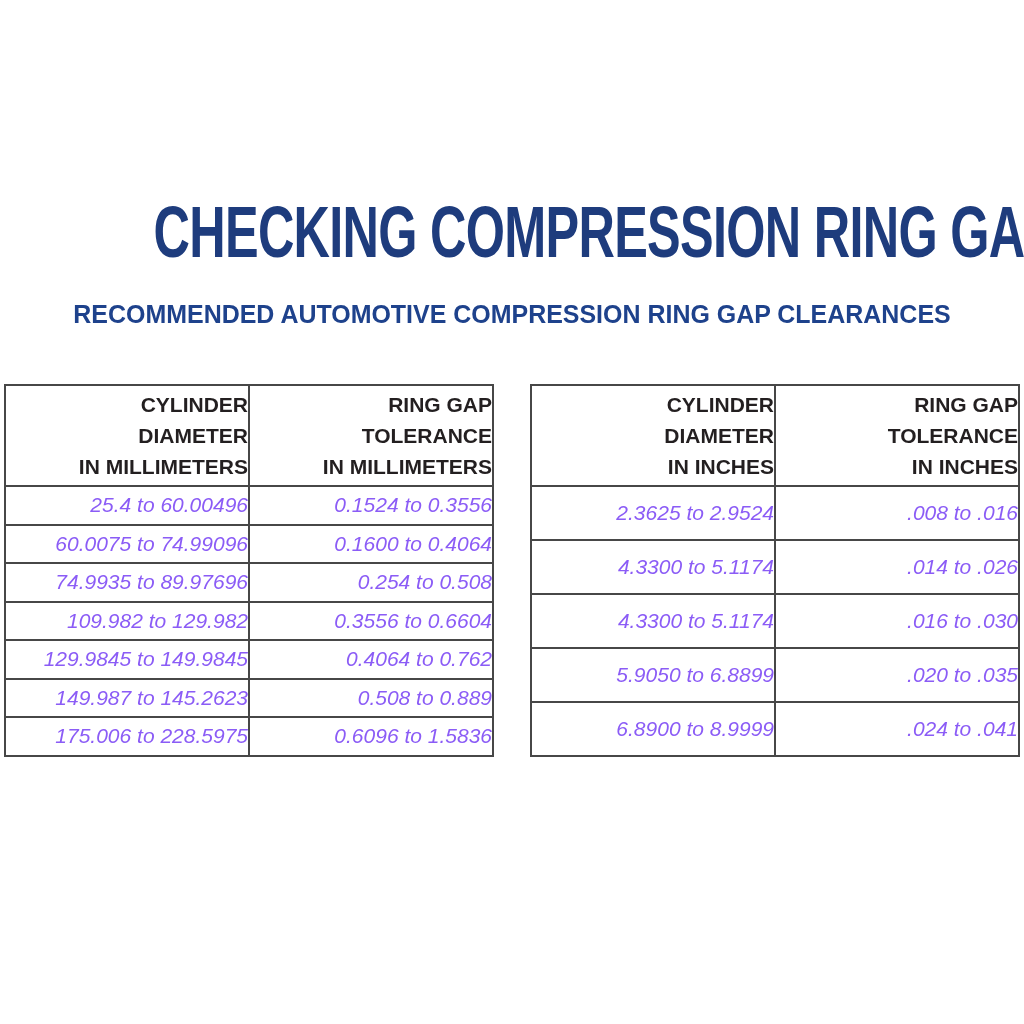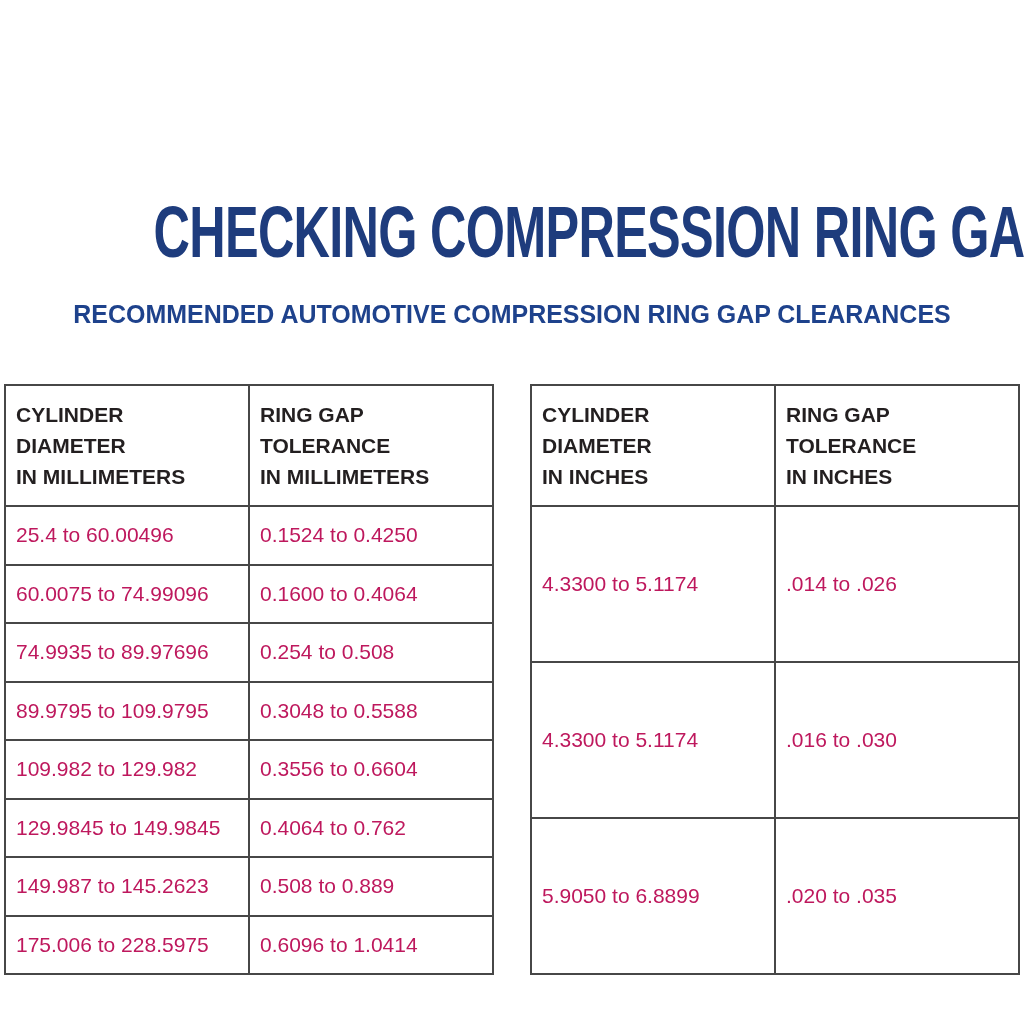--- a/index.html
+++ b/index.html
@@ -57,37 +57,38 @@
   }
   table.gap-table {
     border-collapse: collapse;
     width: 490px;
     table-layout: fixed;
     background: #ffffff;
   }
   table.gap-table th,
   table.gap-table td {
     border: 2px solid #474747;
-    text-align: left;
+    text-align: right;
     vertical-align: middle;
-    padding: 10px;
+    padding: 0;
   }
   table.gap-table th {
     height: 99px;
     font-size: 21px;
     font-weight: bold;
     line-height: 31px;
     white-space: pre-line;
     color: #231f20;
   }
   table.gap-table td {
     height: 36.5px;
     font-size: 21px;
     font-weight: normal;
-    color: #be185d;
+    color: #8b5cf6;
+    font-style: italic;
   }
 </style>
 </head>
 <body>
 
 <div class="page">
 
   <h1 class="title">CHECKING COMPRESSION RING GAPS</h1>
 
   <h2 class="subtitle">RECOMMENDED AUTOMOTIVE COMPRESSION RING GAP CLEARANCES</h2>
@@ -101,74 +102,78 @@
 DIAMETER
 IN MILLIMETERS</th>
           <th>RING GAP
 TOLERANCE
 IN MILLIMETERS</th>
         </tr>
       </thead>
       <tbody>
         <tr>
           <td>25.4 to 60.00496</td>
-          <td>0.1524 to 0.4250</td>
+          <td>0.1524 to 0.3556</td>
         </tr>
         <tr>
           <td>60.0075 to 74.99096</td>
           <td>0.1600 to 0.4064</td>
         </tr>
         <tr>
           <td>74.9935 to 89.97696</td>
           <td>0.254 to 0.508</td>
-        </tr>
-        <tr>
-          <td>89.9795 to 109.9795</td>
-          <td>0.3048 to 0.5588</td>
         </tr>
         <tr>
           <td>109.982 to 129.982</td>
           <td>0.3556 to 0.6604</td>
         </tr>
         <tr>
           <td>129.9845 to 149.9845</td>
           <td>0.4064 to 0.762</td>
         </tr>
         <tr>
           <td>149.987 to 145.2623</td>
           <td>0.508 to 0.889</td>
         </tr>
         <tr>
           <td>175.006 to 228.5975</td>
-          <td>0.6096 to 1.0414</td>
+          <td>0.6096 to 1.5836</td>
         </tr>
       </tbody>
     </table>
 
     <table class="gap-table">
       <thead>
         <tr>
           <th>CYLINDER
 DIAMETER
 IN INCHES</th>
           <th>RING GAP
 TOLERANCE
 IN INCHES</th>
         </tr>
       </thead>
       <tbody>
         <tr>
+          <td>2.3625 to 2.9524</td>
+          <td>.008 to .016</td>
+        </tr>
+        <tr>
           <td>4.3300 to 5.1174</td>
           <td>.014 to .026</td>
         </tr>
         <tr>
           <td>4.3300 to 5.1174</td>
           <td>.016 to .030</td>
         </tr>
         <tr>
           <td>5.9050 to 6.8899</td>
           <td>.020 to .035</td>
         </tr>
+        <tr>
+          <td>6.8900 to 8.9999</td>
+          <td>.024 to .041</td>
+        </tr>
       </tbody>
     </table>
 
   </div>
 </div>
 
 </body></html>

